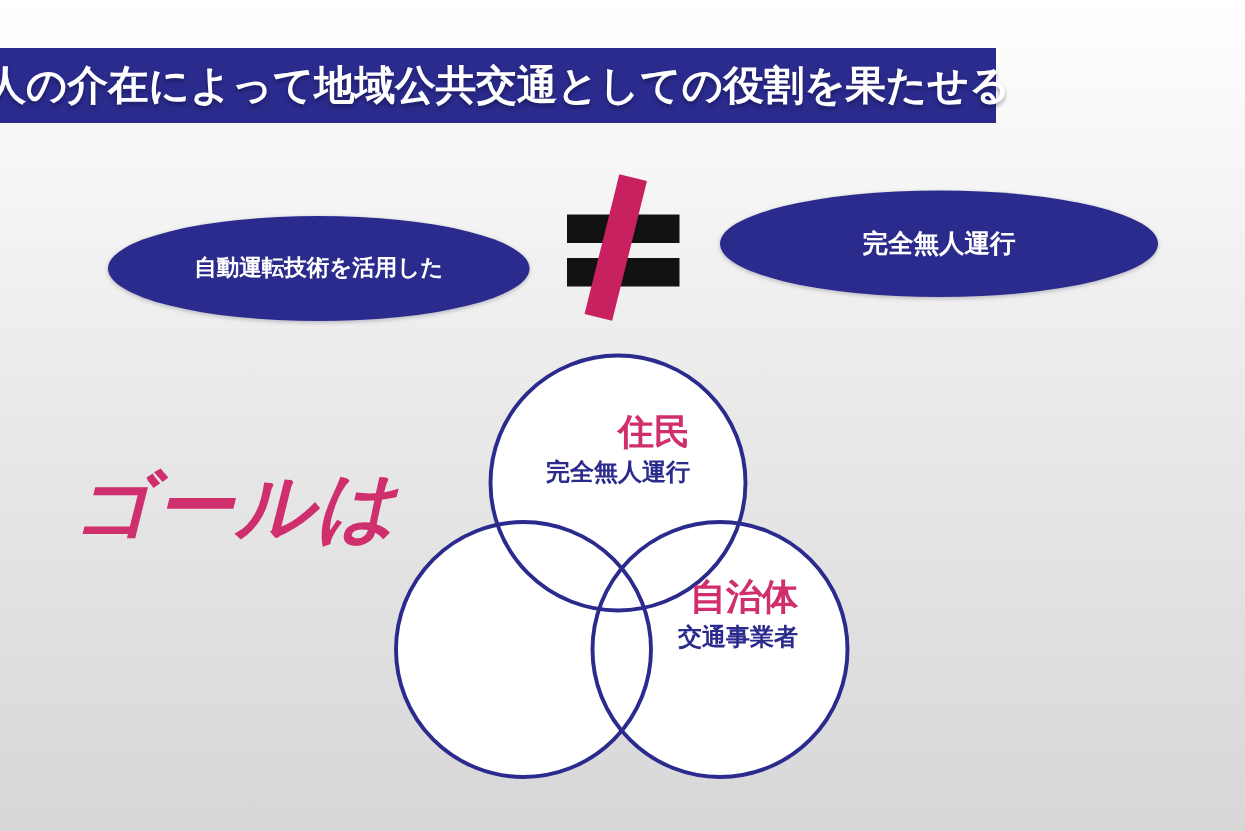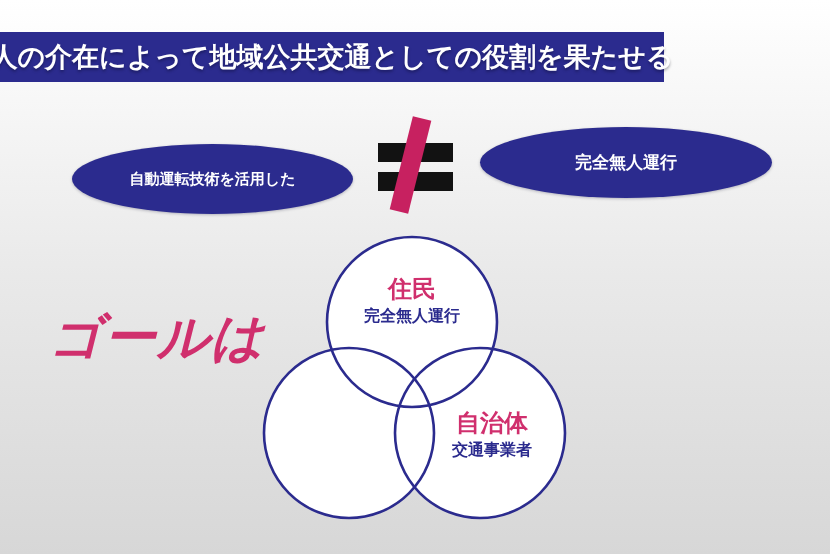--- a/index.html
+++ b/index.html
@@ -33,27 +33,27 @@
     background:#c72160;transform:rotate(14deg);
   }
   .goal{
     position:absolute;top:303px;transform:translateX(-50%);
     color:#d02f6d;font-size:52px;font-weight:bold;white-space:nowrap;letter-spacing:1px;
   }
   .goal-left{left:157px;font-style:italic;}
   .goal-right{left:663px;}
   .venn{position:absolute;left:0;top:0;width:830px;height:554px;}
   .venn-label{
-    position:absolute;transform:translateX(-50%);text-align:center;white-space:nowrap;
+    position:absolute;transform:translateX(-50%);text-align:right;white-space:nowrap;
   }
   .venn-title{color:#d02f6d;font-size:24px;font-weight:bold;line-height:25px;}
   .venn-sub{color:#2b2b8e;font-size:16px;font-weight:bold;line-height:18px;margin-top:6px;}
   .label-residents{left:412px;top:276px;}
   .label-operators{left:335px;top:410px;}
-  .label-municipality{left:492px;top:410px;}
+  .label-municipality{left:492px;top:386px;}
 </style>
 </head>
 <body>
 
 <div class="stage">
 
   <div class="banner">
     <span>人の介在によって地域公共交通としての役割を果たせる</span>
   </div>
 

